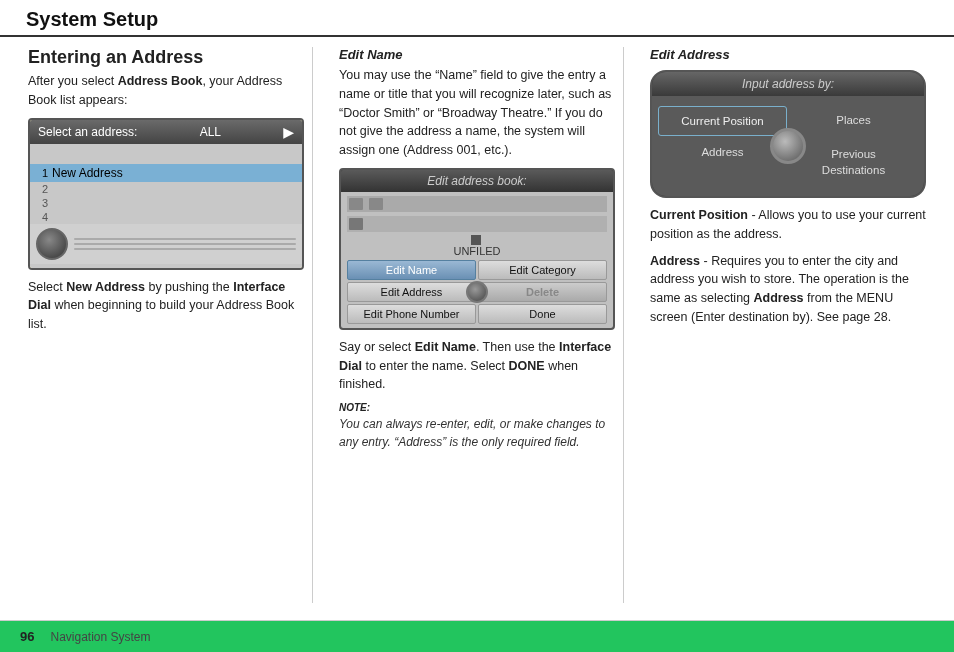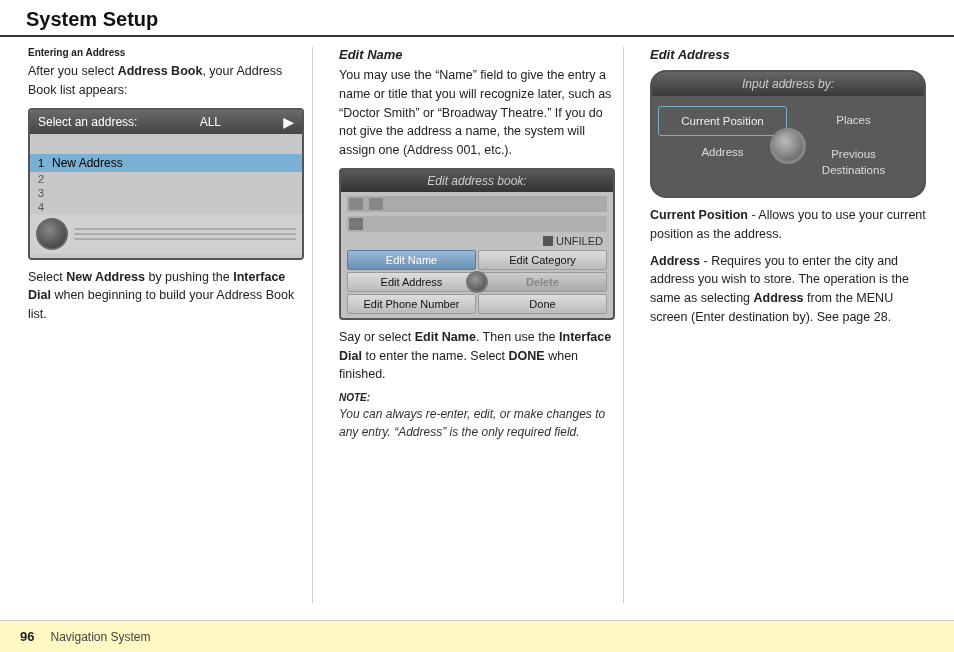--- a/index.html
+++ b/index.html
@@ -43,41 +43,42 @@
 
     
     .section-title {
       font-weight: bold;
       font-style: italic;
       font-size: 13px;
       margin-bottom: 4px;
     }
     .section-title-bold {
       font-weight: bold;
-      font-size: 10px;
+      font-size: 18px;
       margin-bottom: 4px;
     }
 
     
     .body-text {
       font-size: 12.5px;
       line-height: 1.5;
       margin-bottom: 8px;
     }
     .body-text b {
       font-weight: bold;
     }
 
     
     .screen-mockup {
       border: 2px solid #555;
       background: #fef9c3;
       border-radius: 4px;
       margin: 8px 0;
       overflow: hidden;
+      text-align: center;
     }
 
     .screen-header {
       background: linear-gradient(to bottom, #6a6a6a, #444);
       color: #fff;
       display: flex;
       justify-content: space-between;
       align-items: center;
       padding: 4px 8px;
       font-size: 12px;
@@ -177,20 +178,21 @@
     }
     .edit-unfiled-row {
       display: flex;
       justify-content: flex-end;
       align-items: center;
       font-size: 11px;
       color: #333;
       margin-bottom: 2px;
       background: #c0c0c0;
       padding: 1px 4px;
+      flex-direction: column;
     }
     .unfiled-icon {
       width: 10px;
       height: 10px;
       background: #555;
       margin-right: 3px;
     }
 
     .edit-buttons-grid {
       display: grid;
@@ -306,21 +308,21 @@
     
     .page-footer {
       position: absolute;
       bottom: 0;
       left: 0;
       right: 0;
       display: flex;
       align-items: center;
       padding: 8px 20px;
       border-top: 1px solid #ccc;
-      background: #fef9c3;
+      background: #22c55e;
     }
     .page-number {
       font-size: 13px;
       font-weight: bold;
       margin-right: 16px;
     }
     .footer-text {
       font-size: 12px;
       color: #444;
     }

